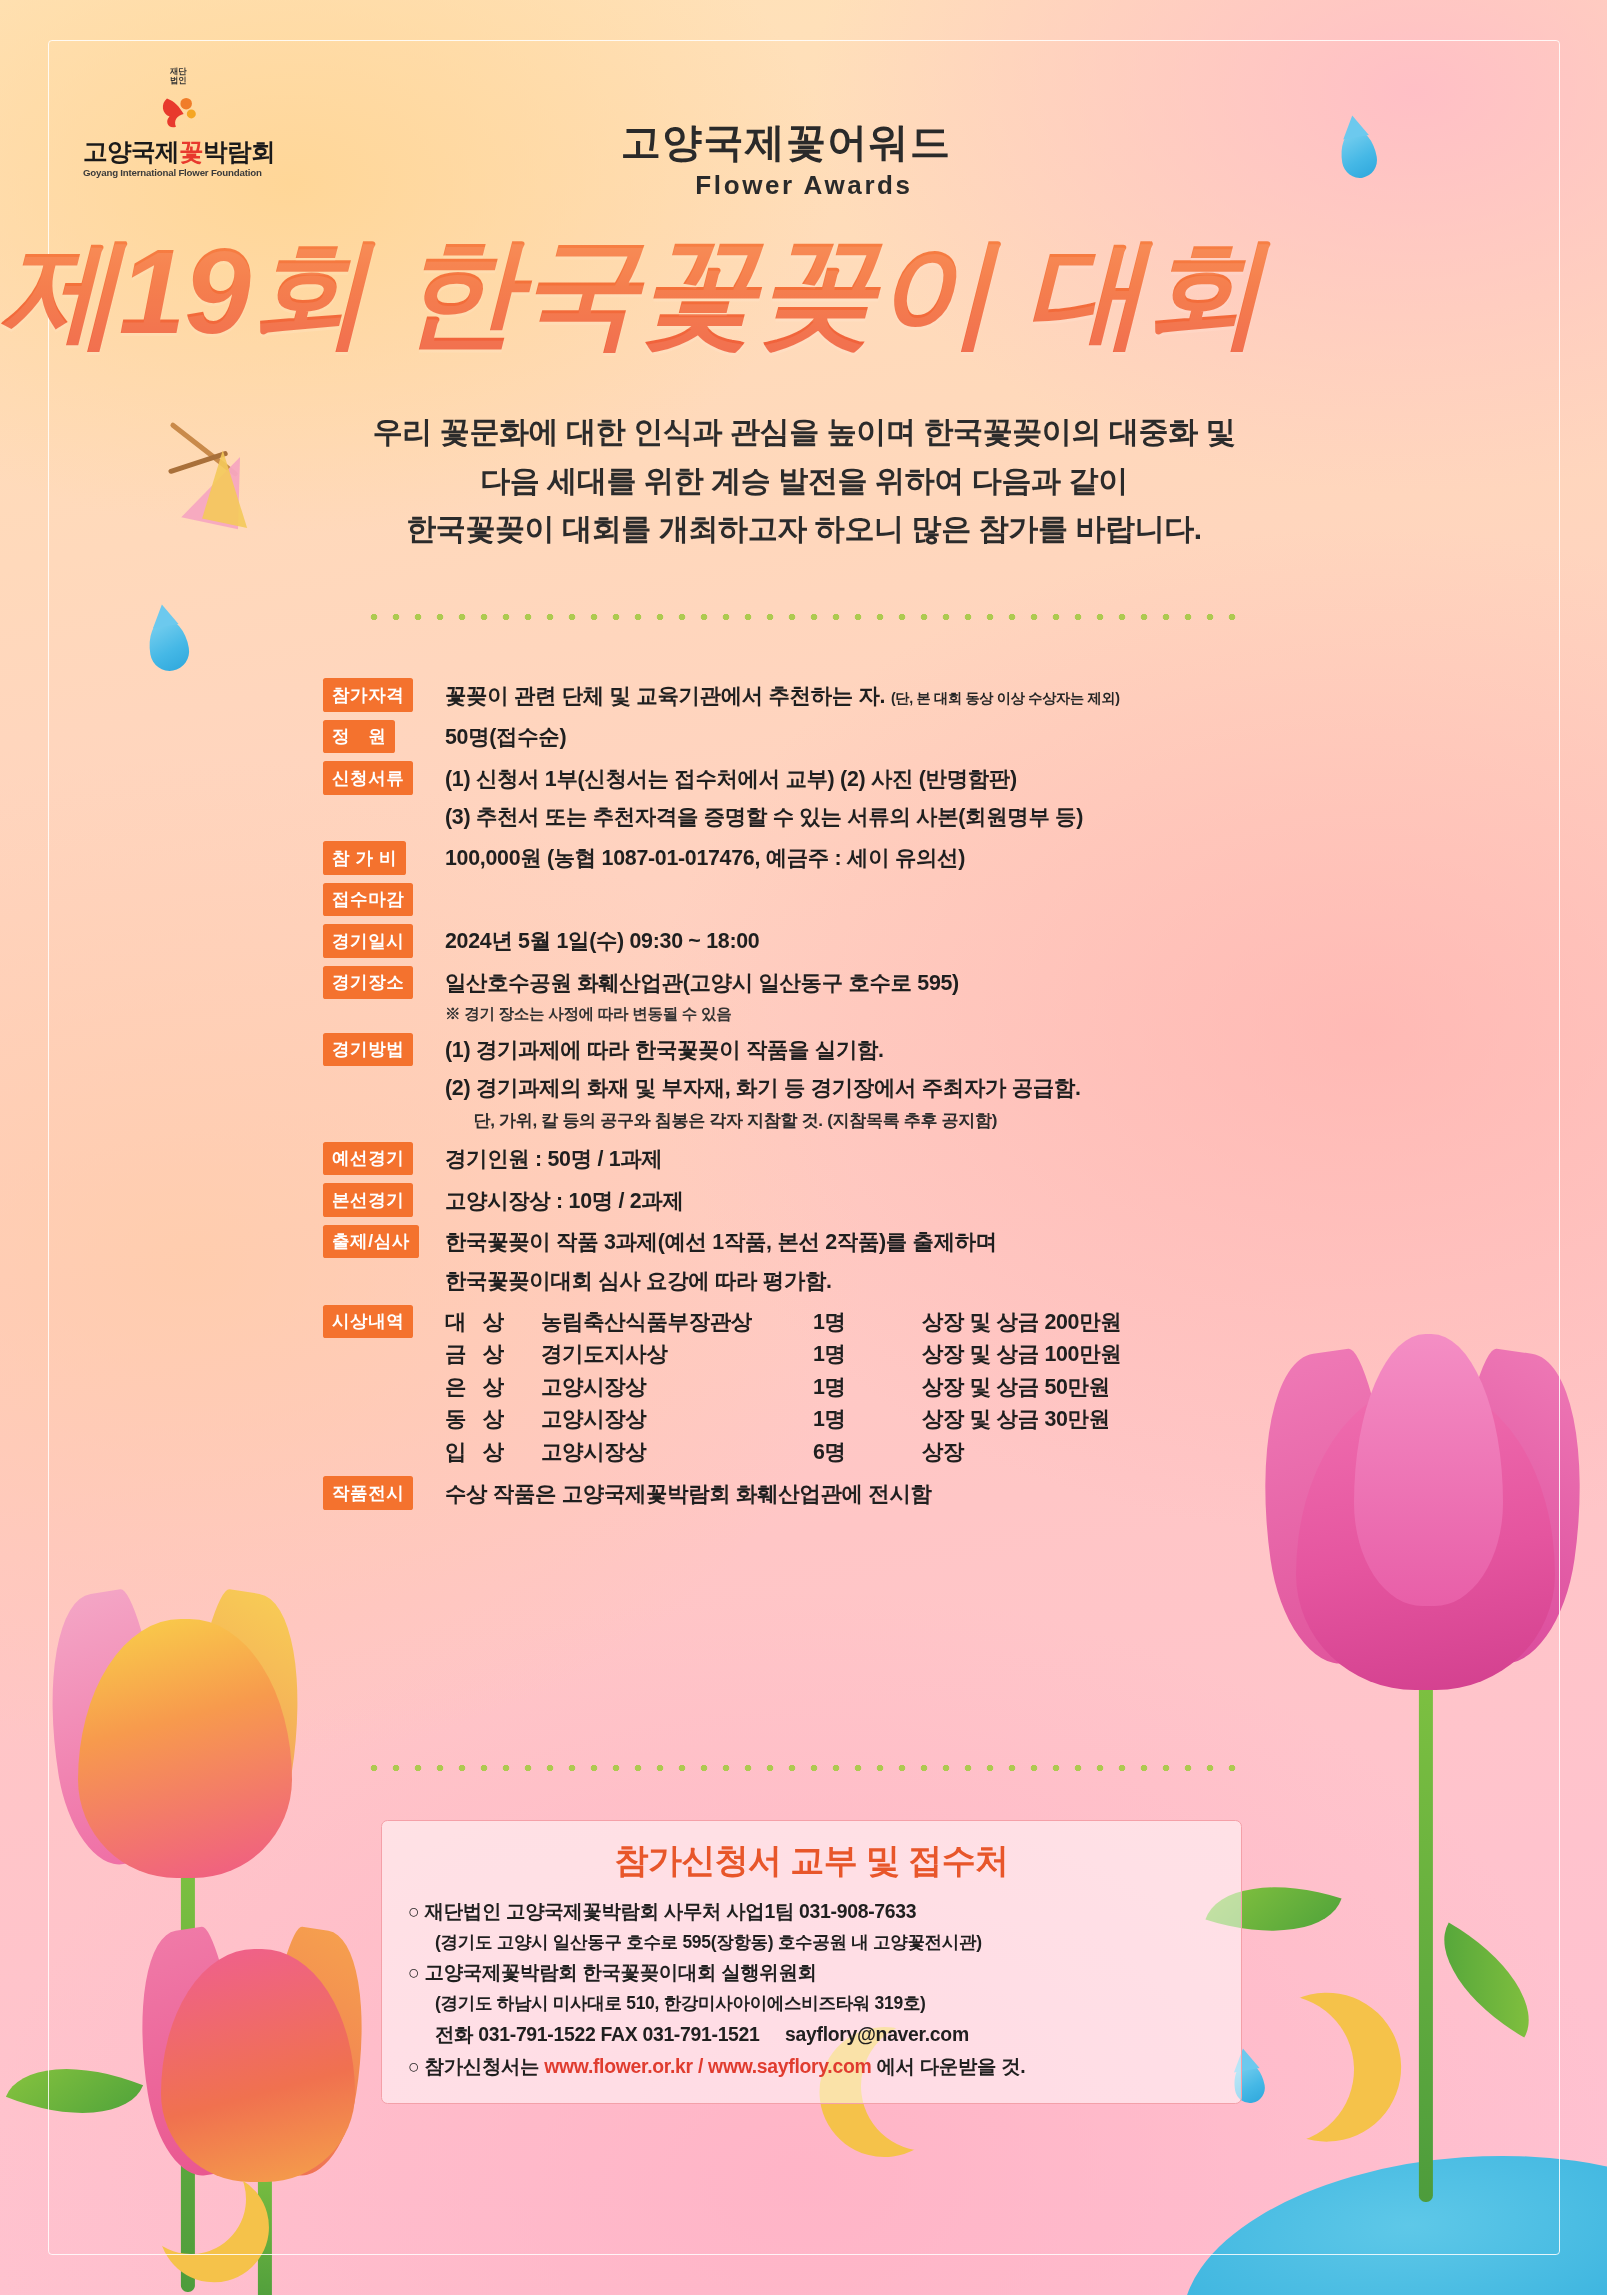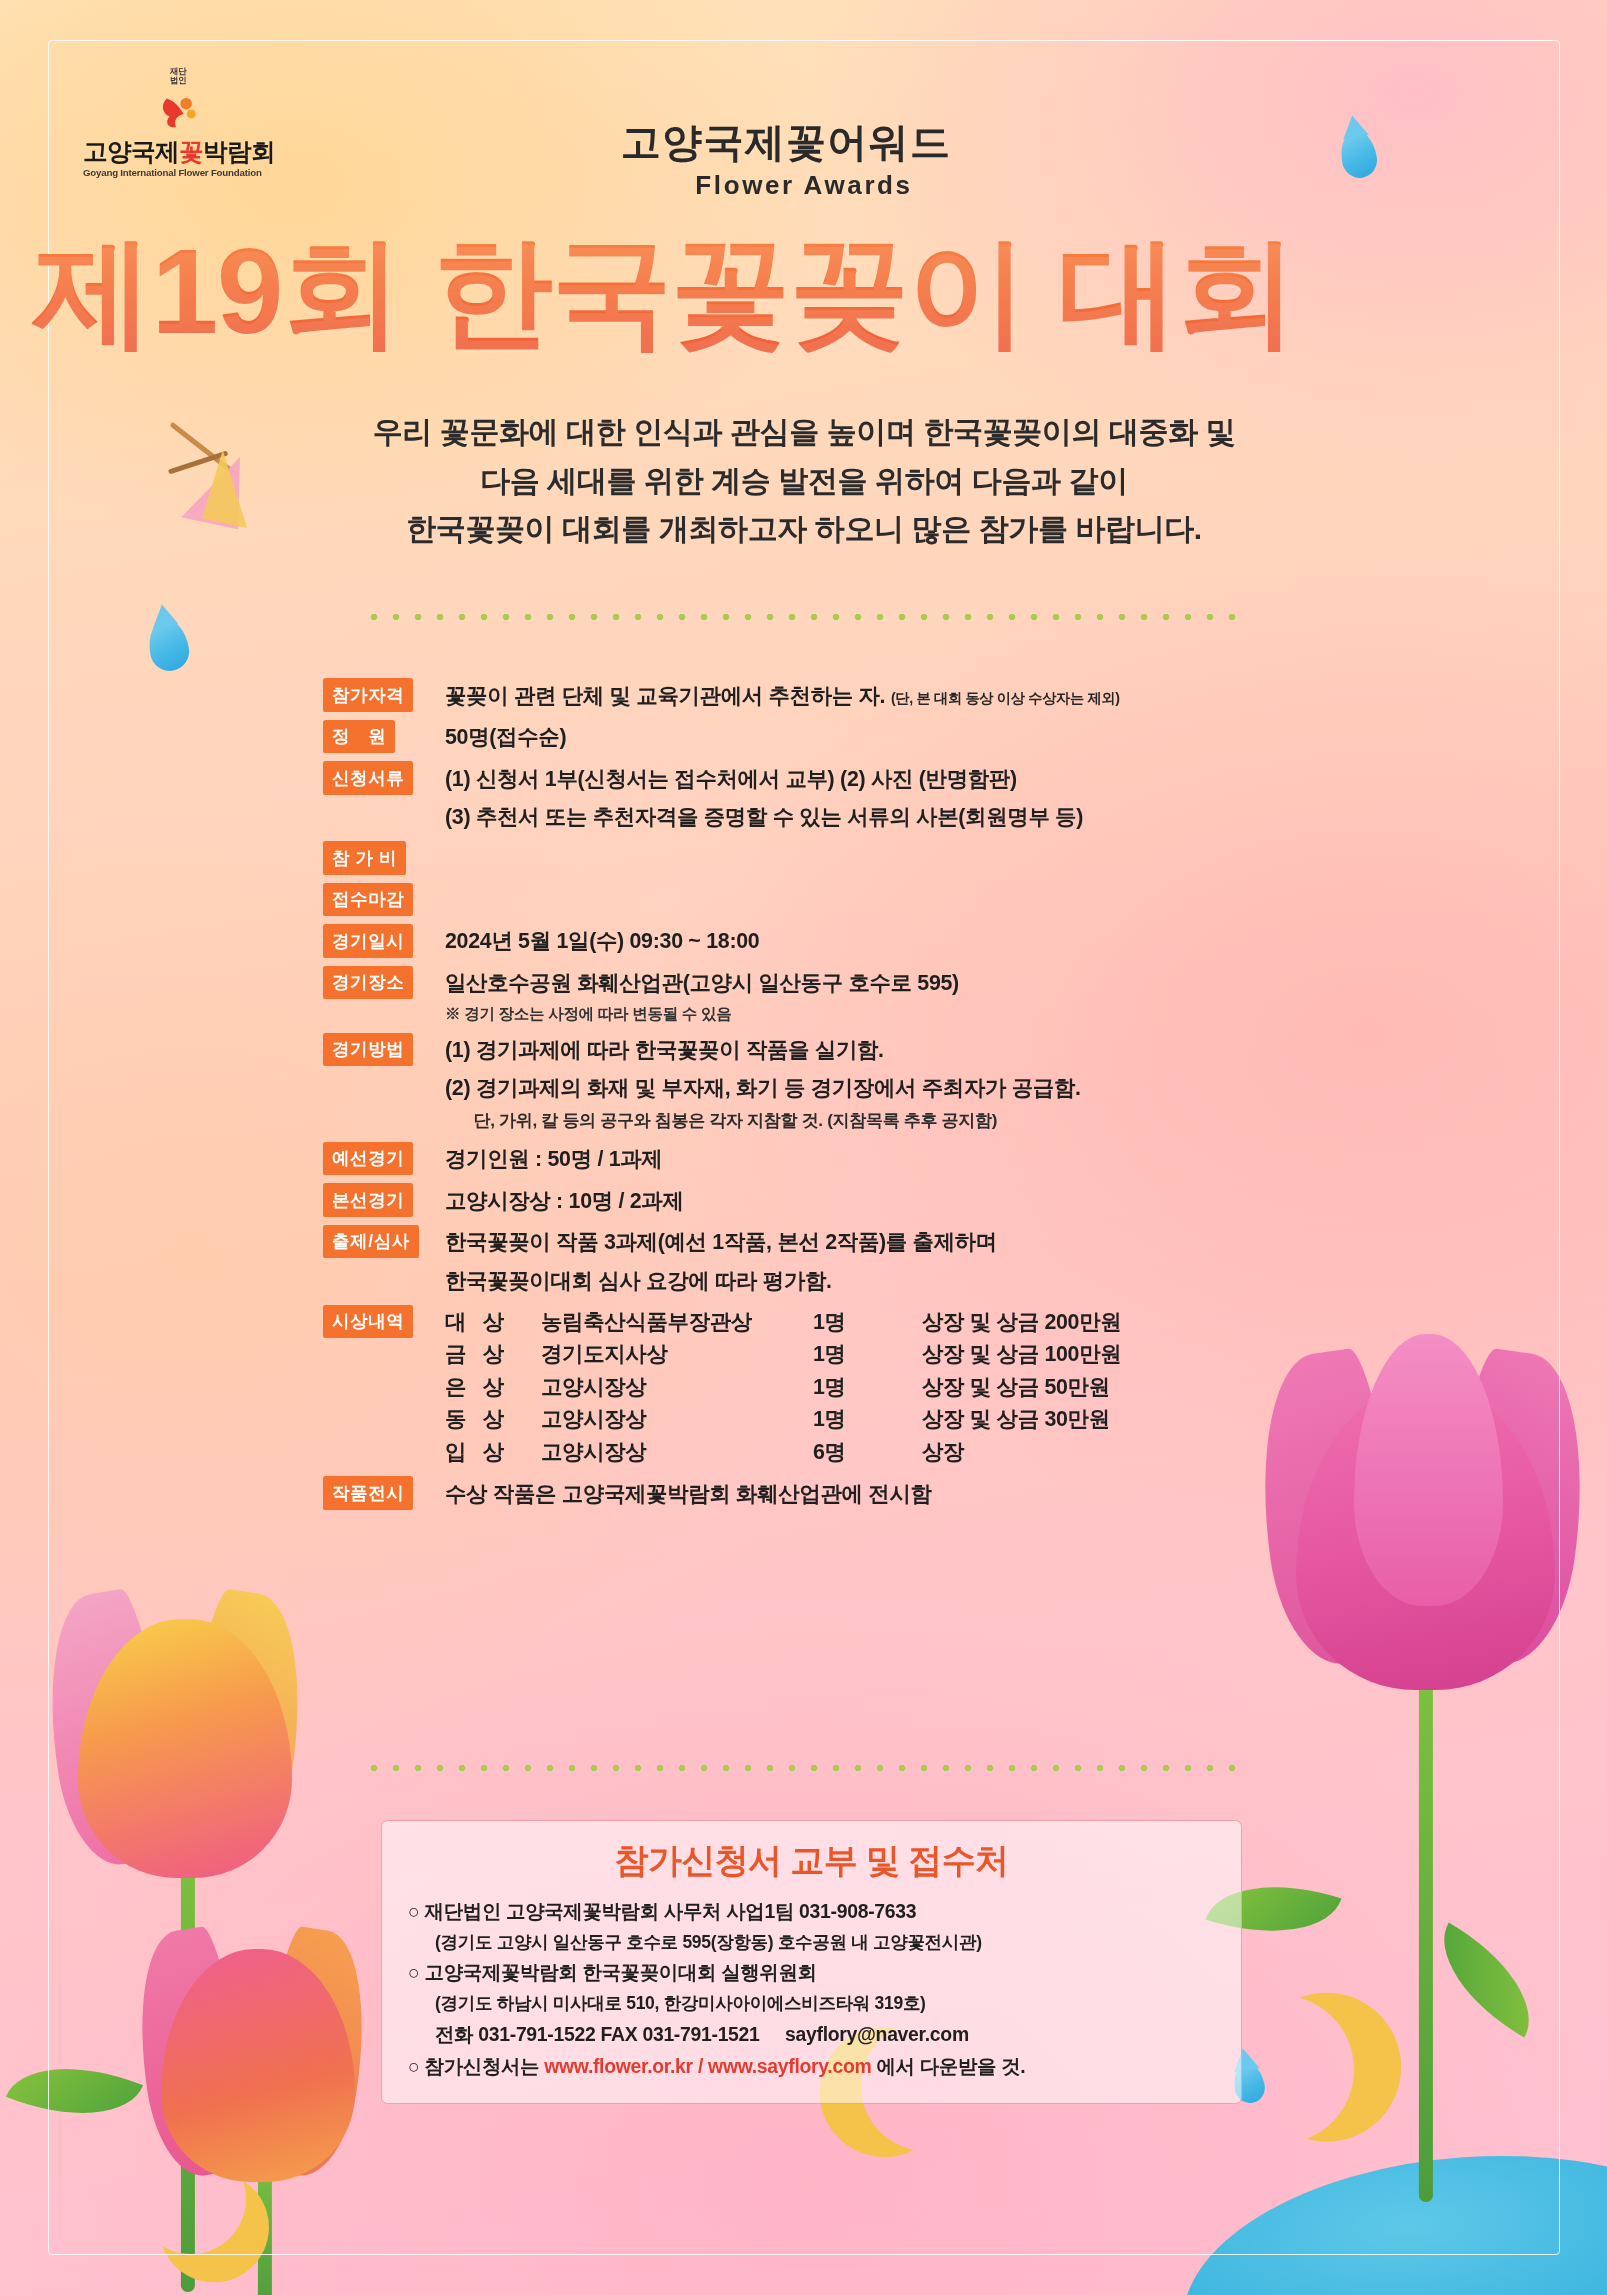--- a/index.html
+++ b/index.html
@@ -275,30 +275,31 @@
     text-align: center;
     font-size: 26px;
     font-weight: 800;
     color: #2a2a2a;
     letter-spacing: 2.6px;
   }
 
   #main-title {
     position: absolute;
     top: 212px; left: 0; width: 1296px;
-    text-align: right;
+    text-align: left;
     font-size: 120px;
     font-weight: 900;
     letter-spacing: -1.3px;
     color: #f2723a;
     background: linear-gradient(180deg, #f9894a 0%, #f4713a 45%, #ef5a3c 100%);
     -webkit-background-clip: text;
     background-clip: text;
     -webkit-text-fill-color: transparent;
     text-shadow: 0 2.6px 0 rgba(255,255,255,0.10);
+    font-style: italic;
   }
 
   #lead {
     position: absolute;
     top: 408px; left: 0; width: 1608px;
     text-align: center;
     font-size: 30px;
     font-weight: 700;
     color: #2b2b2b;
     line-height: 1.62;
@@ -530,20 +531,21 @@
       <div class="val">
         <span>(1) 신청서 1부(신청서는 접수처에서 교부)  (2) 사진 (반명함판)</span>
         <span class="line2">(3) 추천서 또는 추천자격을 증명할 수 있는 서류의 사본(회원명부 등)</span>
       </div>
     </div>
 
     <div class="row">
       <div class="tag-cell">
         <span class="tag">참 가 비</span>
       </div>
+      <div class="val">100,000원 (농협 1087-01-017476, 예금주 : 세이 유의선)</div>
     </div>
 
     <div class="row">
       <div class="tag-cell">
         <span class="tag">접수마감</span>
       </div>
     </div>
 
     <div class="row">
       <div class="tag-cell">

